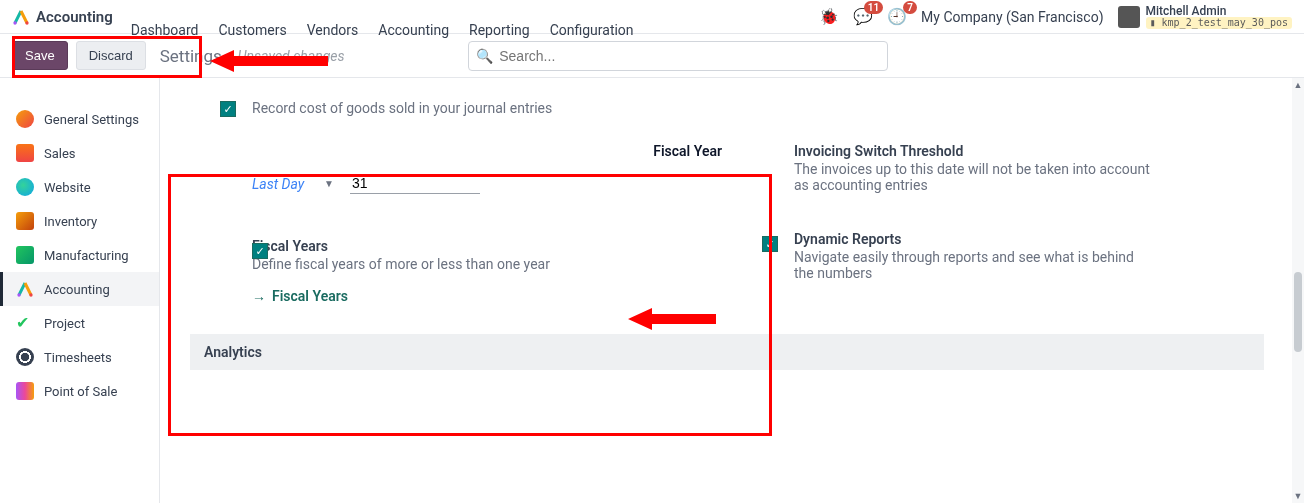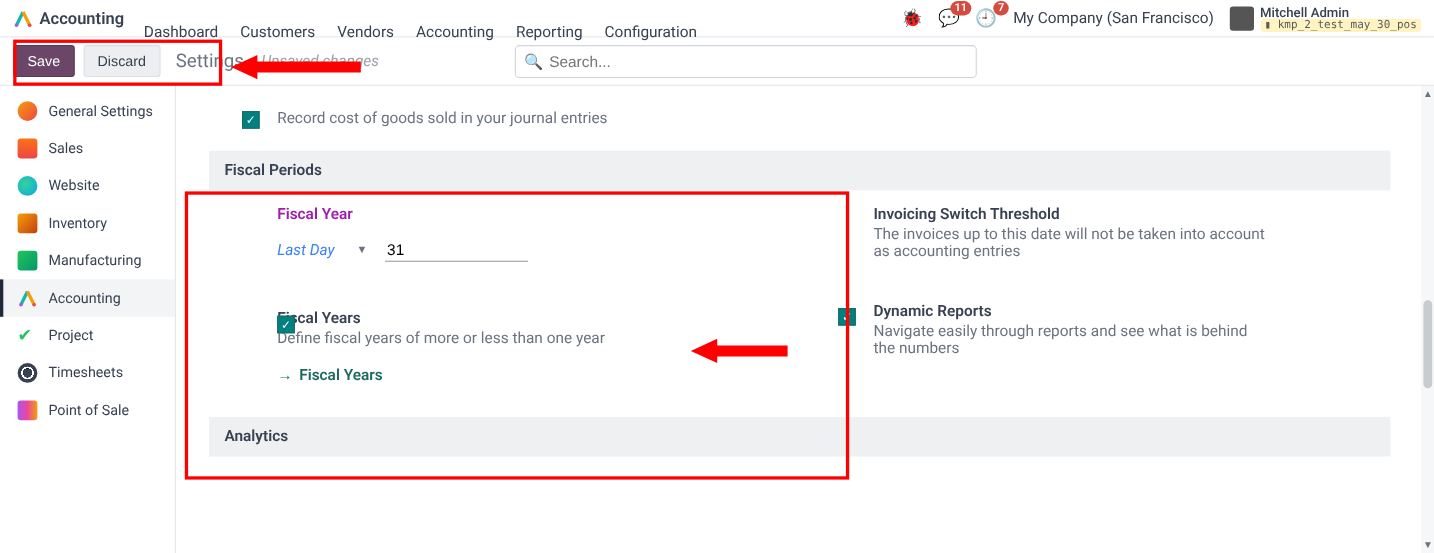--- a/index.html
+++ b/index.html
@@ -31,21 +31,21 @@
   .breadcrumb-title { font-size: 17px; color: #6b7280; margin-left: 6px; }
   .unsaved { font-style: italic; color: #9aa0a8; margin-left: 8px; font-size: 14px; }
   .search-wrap { margin-left: auto; margin-right: auto; width: 420px; position: relative; }
   .search-input { width: 100%; padding: 6px 8px 6px 30px; border: 1px solid #d1d5db; border-radius: 4px; font-size: 14px; color: #374151; }
   .search-icon { position: absolute; left: 8px; top: 50%; transform: translateY(-50%); color: #9aa0a8; font-size: 14px; }
   .red-box-actions { position: absolute; left: 12px; top: 2px; width: 190px; height: 42px; border: 3px solid #f00; pointer-events: none; }
   .red-arrow-to-actions { position: absolute; left: 210px; top: 14px; pointer-events: none; }
 
   
   .body-wrap { display: flex; height: calc(503px - 34px - 44px); }
-  .sidebar { width: 160px; border-right: 1px solid #e5e7eb; padding-top: 6px; overflow: hidden; }
+  .sidebar { width: 160px; border-right: 1px solid #e5e7eb; padding-top: 24px; overflow: hidden; }
   .sidebar-item { display: flex; align-items: center; gap: 10px; padding: 8px 10px 8px 16px; color: #374151; cursor: pointer; font-size: 13px; white-space: nowrap; }
   .sidebar-item.active { background: #f3f4f6; }
   .sidebar-item.selected { border-left: 3px solid #1f2937; padding-left: 13px; }
   .app-icon { width: 18px; height: 18px; display: inline-block; border-radius: 3px; }
   .ico-general { background: linear-gradient(135deg,#f59e0b,#ef4444); border-radius: 50%; }
   .ico-sales { background: linear-gradient(180deg,#f97316,#ef4444); }
   .ico-website { background: radial-gradient(circle at 40% 40%,#34d399,#0ea5e9); border-radius: 50%; }
   .ico-inventory { background: linear-gradient(135deg,#f59e0b,#c2410c); }
   .ico-mfg { background: linear-gradient(135deg,#22c55e,#059669); }
   .ico-accounting svg { width: 18px; height: 18px; }
@@ -65,21 +65,21 @@
   .setting-title { font-weight: 600; color: #374151; display: flex; align-items: center; gap: 6px; }
   .setting-sub  { color: #6b7280; margin-top: 2px; font-size: 14px; }
   .building-icon { font-size: 14px; color: #6b7280; }
 
   .section-header { background: #eef0f2; padding: 10px 14px; font-weight: 600; color: #374151; margin-top: 8px; }
 
   .two-col { display: flex; gap: 40px; padding: 14px 0 0 30px; }
   .col { flex: 1; min-width: 0; }
   .col-inner { padding-left: 32px; position: relative; }
   .col .checkbox.abs { position: absolute; left: 0; top: 2px; }
-  .field-label { font-weight: 600; color: #a21caf; margin-bottom: 14px; }
+  .field-label { font-weight: 600; color: #0f172a; margin-bottom: 14px; text-align: right; }
   .form-row { display: flex; align-items: center; gap: 16px; }
   .form-lbl { width: 70px; color: #3b82f6; font-style: italic; }
   .select, .text-in { border: none; border-bottom: 1px solid #9aa0a8; background: transparent; font-size: 14px; padding: 2px 2px; }
   .select { width: 130px; }
   .text-in { width: 130px; }
   .caret { color: #6b7280; margin-left: -14px; pointer-events: none; font-size: 10px; }
 
   .sub-setting { margin-top: 44px; position: relative; }
   .link-line { margin-top: 16px; display: flex; align-items: center; gap: 6px; color: #1a6b60; font-weight: 600; cursor: pointer; }
   .link-line .arrow { font-weight: 700; }
@@ -204,21 +204,20 @@
   <div class="content">
     <div class="content-inner">
 
       <div class="setting-row">
         <span class="checkbox">✓</span>
         <div class="setting-body">
           <div class="setting-sub">Record cost of goods sold in your journal entries</div>
         </div>
       </div>
 
-      <div class="section-header">Fiscal Periods</div>
 
       <div class="two-col">
 
         <div class="col">
           <div class="col-inner">
             <div class="field-label">Fiscal Year</div>
             <div class="form-row">
               <span class="form-lbl">Last Day</span>
               <span class="caret">▼</span>
               <input class="text-in" value="31" style="">

